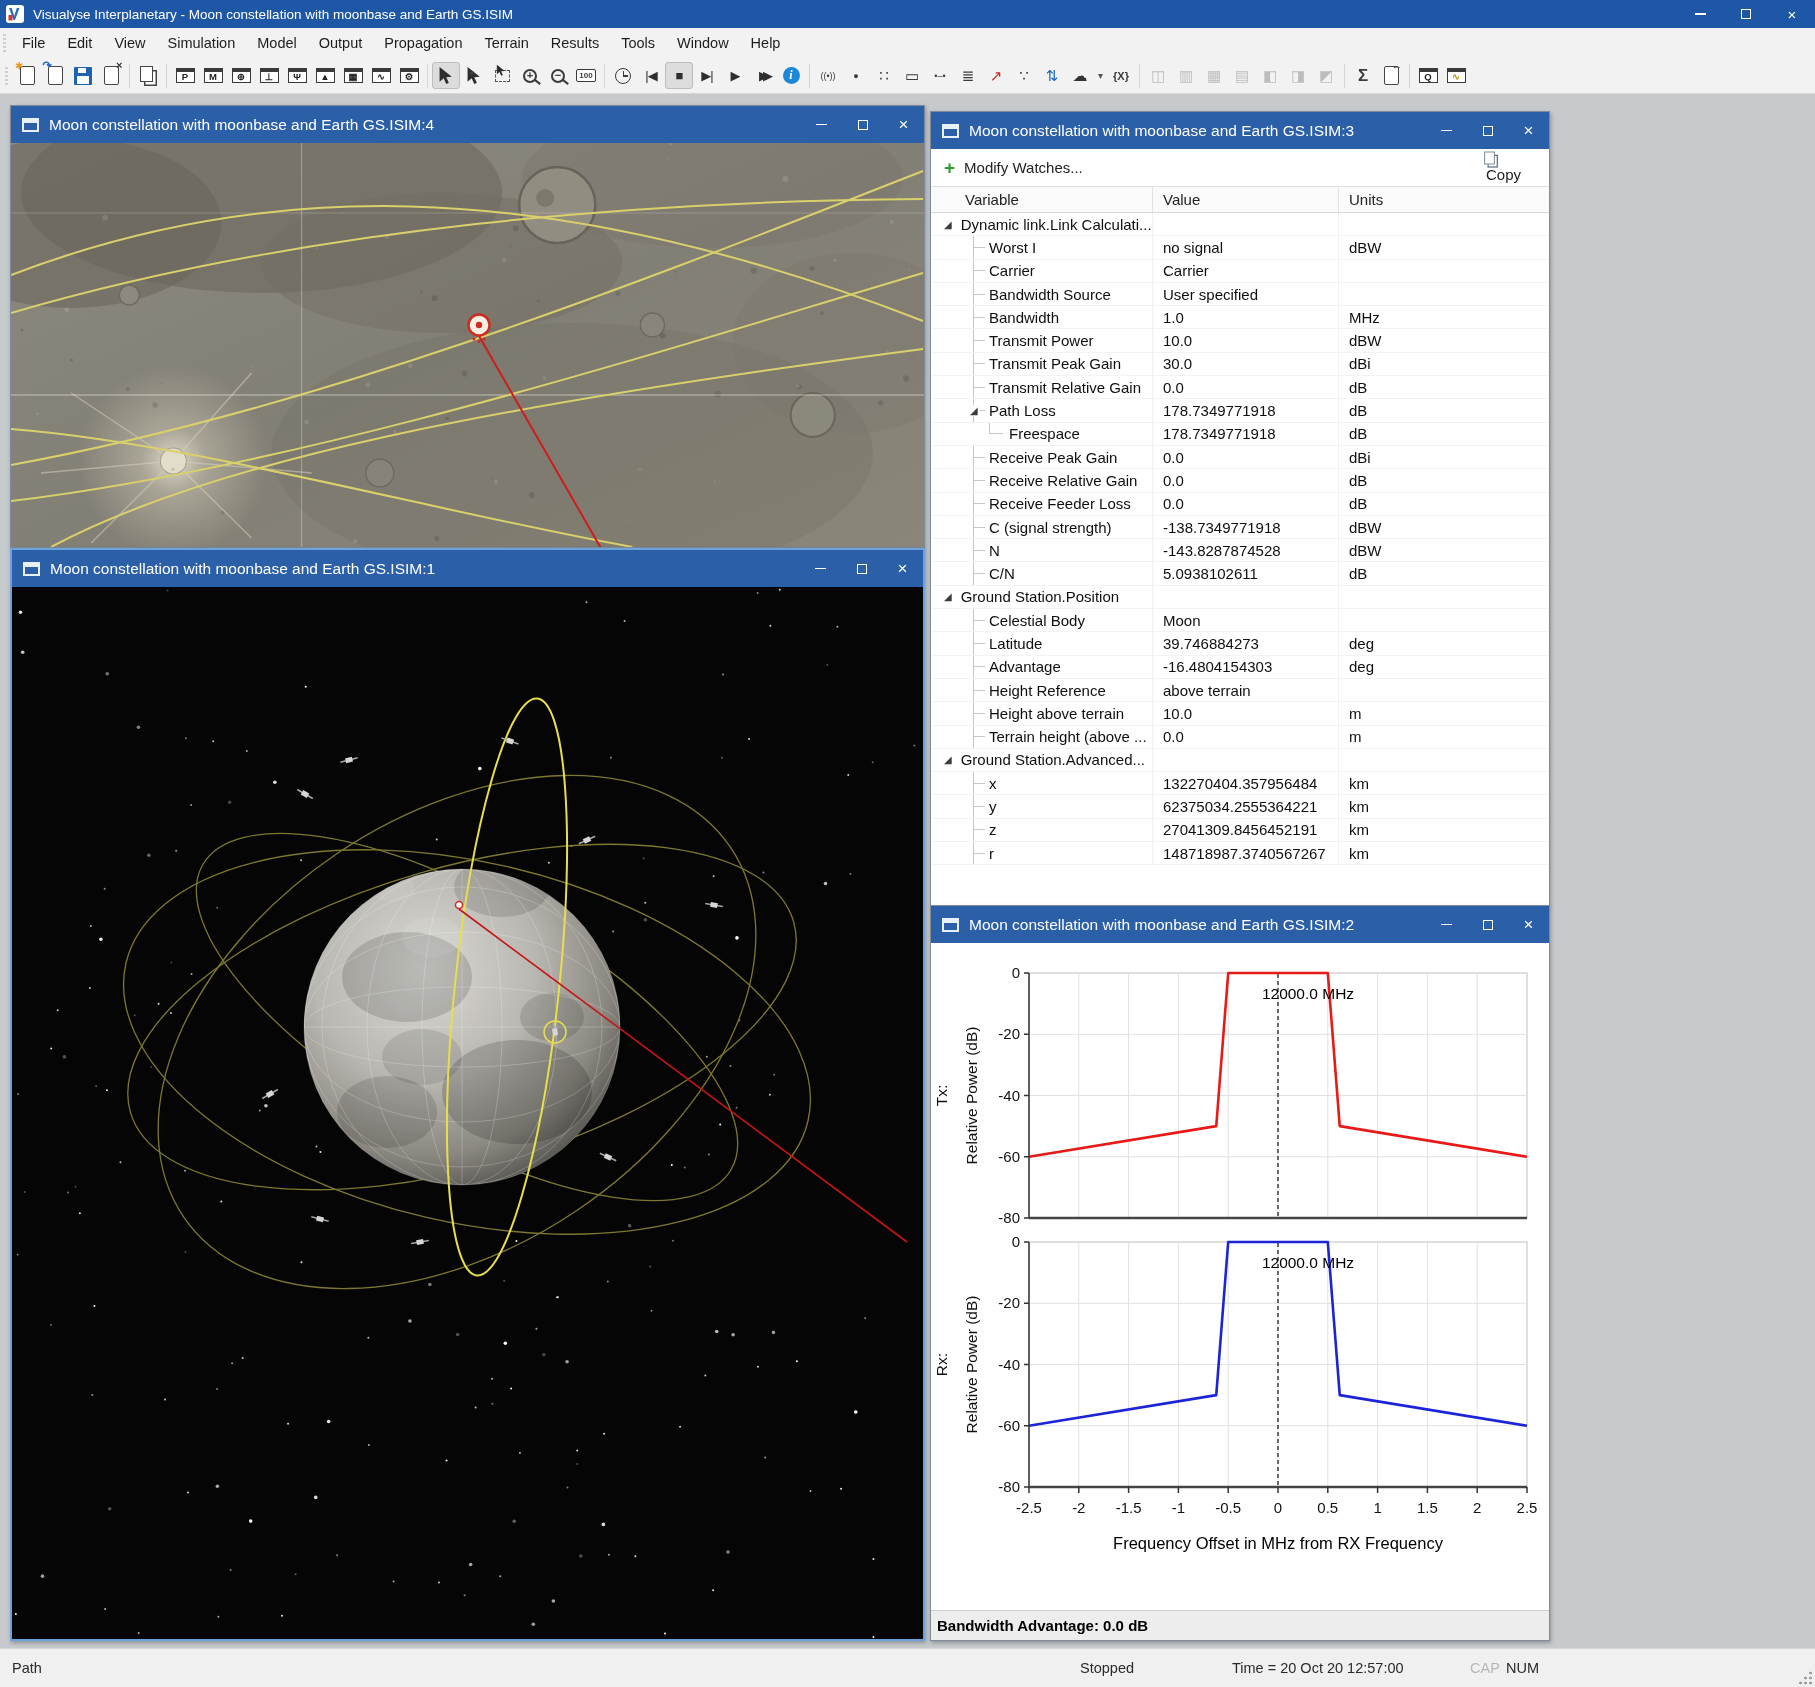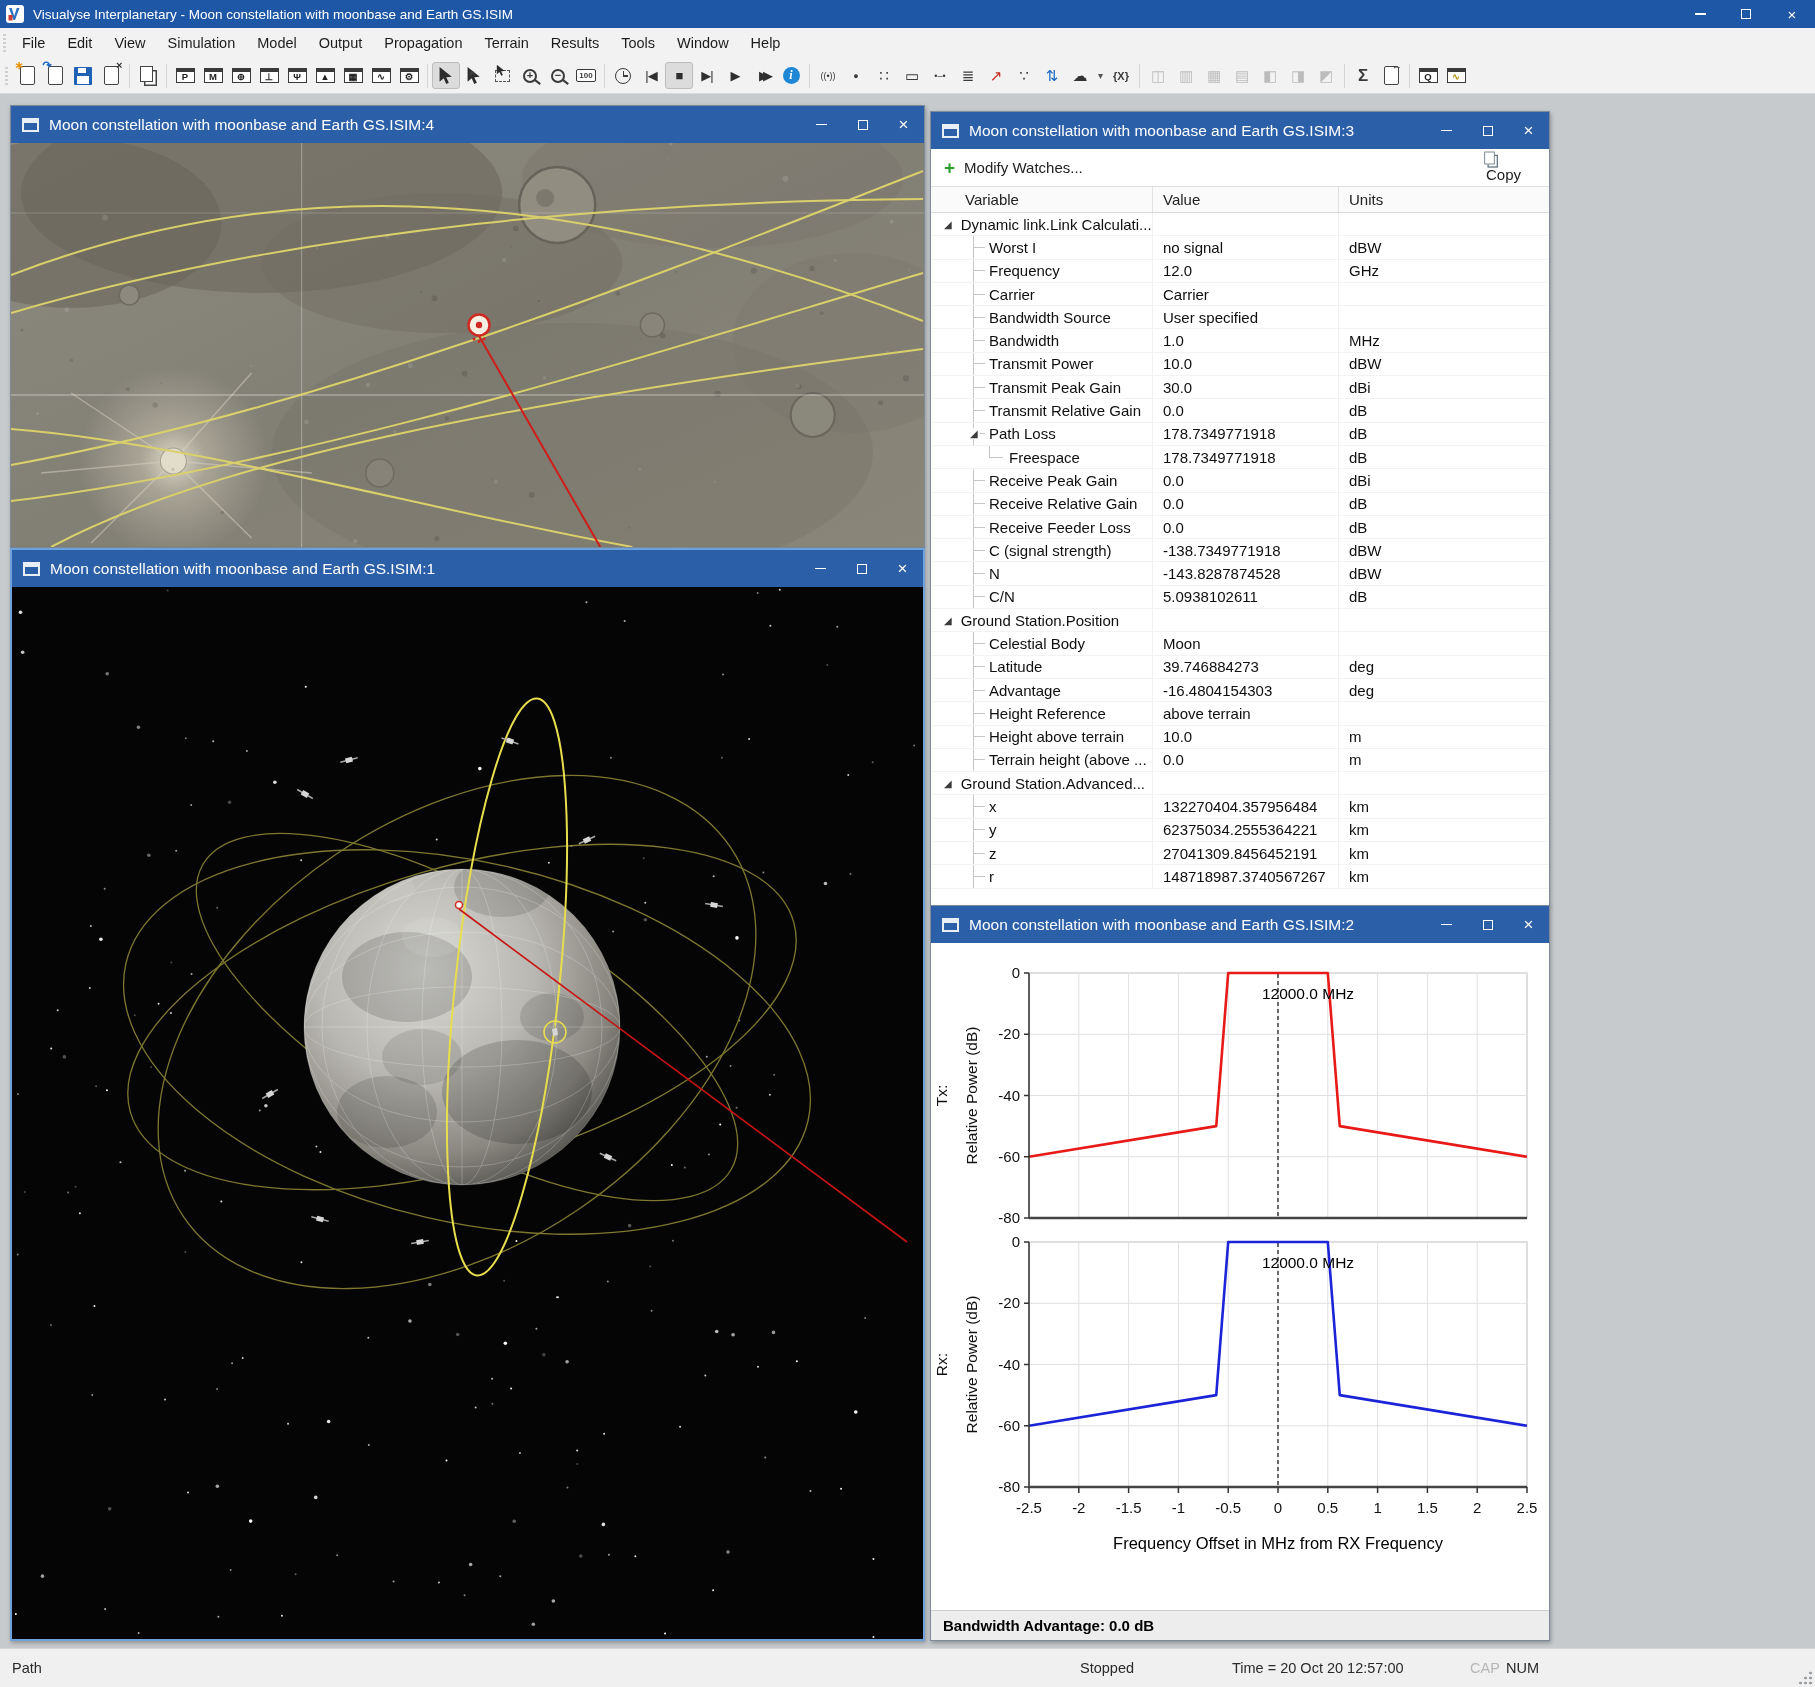--- a/index.html
+++ b/index.html
@@ -97,21 +97,21 @@
   .wc-var.lvl1{padding-left:58px;
       background:linear-gradient(#c6c6c6,#c6c6c6) 42px 50%/12px 1px no-repeat,
                  linear-gradient(#c6c6c6,#c6c6c6) 42px 0/1px 100% no-repeat;}
   .wc-var.lvl2{padding-left:78px;
       background:linear-gradient(#c6c6c6,#c6c6c6) 58px 50%/14px 1px no-repeat,
                  linear-gradient(#c6c6c6,#c6c6c6) 58px 0/1px 50% no-repeat;}
   .tri2{position:absolute;left:39px;top:50%;transform:translateY(-52%);font-size:10px;color:#3c3c3c;background:#fff;padding-right:2px;}
 
   
   .chartfooter{position:absolute;left:0;right:0;bottom:0;height:30px;background:#ededed;border-top:1px solid #cfcfcf;
-               display:flex;align-items:center;font-size:15px;font-weight:bold;color:#000;padding-left:12px;}
+               display:flex;align-items:center;font-size:15px;font-weight:bold;color:#000;padding-left:6px;}
 
   
   .statusbar{position:absolute;left:0;right:0;bottom:0;height:39px;background:#f0f0f0;border-top:1px solid #d5d5d5;
              font-size:14.5px;color:#2a2a2a;}
   .statusbar span{position:absolute;top:11px;}
   .st-ready{left:12px;}
   .st-stopped{left:1080px;}
   .st-time{left:1232px;}
   .st-cap{left:1470px;color:#b7b7b7;}
   .st-num{left:1506px;}
@@ -766,27 +766,20 @@
           </div>
           <div class="wrow">
             <span class="wc wc-var lvl1">
               <span>Worst I</span>
             </span>
             <span class="wc wc-val">no signal</span>
             <span class="wc wc-unit">dBW</span>
           </div>
           <div class="wrow">
             <span class="wc wc-var lvl1">
-              <span>Frequency</span>
-            </span>
-            <span class="wc wc-val">12.0</span>
-            <span class="wc wc-unit">GHz</span>
-          </div>
-          <div class="wrow">
-            <span class="wc wc-var lvl1">
               <span>Carrier</span>
             </span>
             <span class="wc wc-val">Carrier</span>
             <span class="wc wc-unit"></span>
           </div>
           <div class="wrow">
             <span class="wc wc-var lvl1">
               <span>Bandwidth Source</span>
             </span>
             <span class="wc wc-val">User specified</span>

